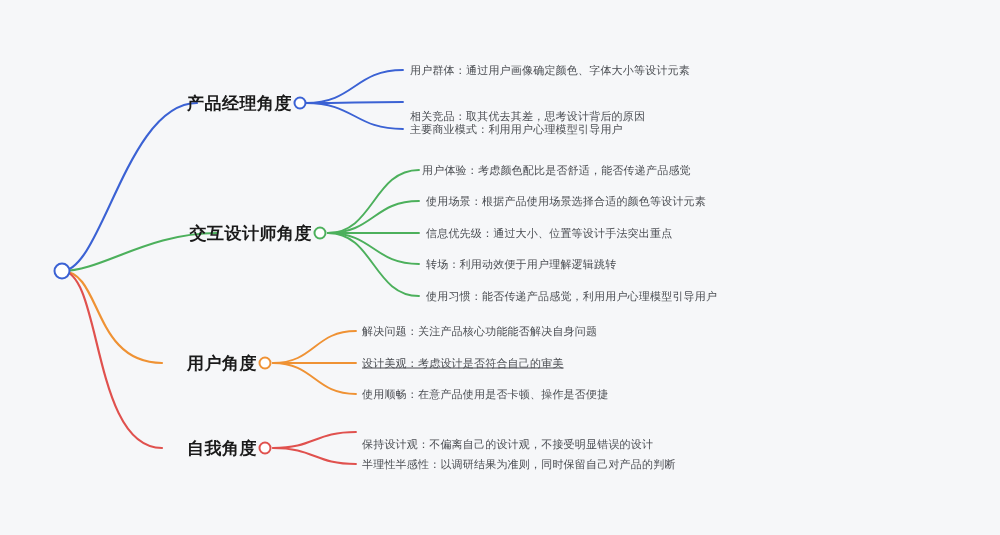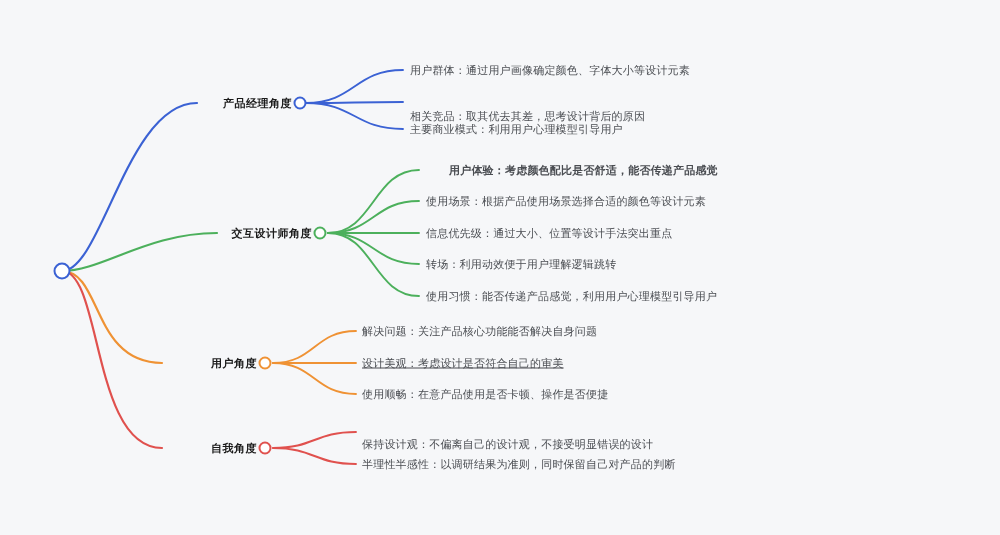--- a/index.html
+++ b/index.html
@@ -20,21 +20,21 @@
   #wires {
     position: absolute;
     left: 0;
     top: 0;
     width: 1000px;
     height: 535px;
     pointer-events: none;
   }
   .branch-label {
     position: absolute;
-    font-size: 11px;
+    font-size: 17px;
     font-weight: bold;
     color: #1a1a1a;
     letter-spacing: 0.5px;
     white-space: nowrap;
     transform: translateY(-50%);
     text-align: right;
   }
   .leaf-label {
     position: absolute;
     font-size: 11px;
@@ -89,21 +89,21 @@
       <path d="M 62 271 C 102 271, 92 448, 162 448" stroke="#e0514e" stroke-width="2.2" fill="none" stroke-linecap="round"></path>
       <path d="M 273 448 C 314.5 448, 314.5 432, 356 432" stroke="#e0514e" stroke-width="1.9" fill="none" stroke-linecap="round"></path>
       <path d="M 273 448 C 314.5 448, 314.5 464, 356 464" stroke="#e0514e" stroke-width="1.9" fill="none" stroke-linecap="round"></path>
     </svg>
   <div id="labels">
       <div class="leaf-label" style="left: 410px; top: 70px;">用户群体：通过用户画像确定颜色、字体大小等设计元素</div>
       <div class="leaf-label" style="left: 410px; top: 116px;">相关竞品：取其优去其差，思考设计背后的原因</div>
       <div class="leaf-label" style="left: 410px; top: 129px;">主要商业模式：利用用户心理模型引导用户</div>
       <div class="branch-label" style="right: 708px; top: 103px;">产品经理角度</div>
       <div class="node-dot" style="left: 300px; top: 103px; border-color: rgb(59, 98, 212);"></div>
-      <div class="leaf-label" style="left: 449px; top: 170px; font-weight: bold;">用户体验：考虑颜色配比是否舒适，能否传递产品感觉</div>
+      <div class="leaf-label" style="left: 422px; top: 170px;">用户体验：考虑颜色配比是否舒适，能否传递产品感觉</div>
       <div class="leaf-label" style="left: 426px; top: 201px;">使用场景：根据产品使用场景选择合适的颜色等设计元素</div>
       <div class="leaf-label" style="left: 426px; top: 233px;">信息优先级：通过大小、位置等设计手法突出重点</div>
       <div class="leaf-label" style="left: 426px; top: 264px;">转场：利用动效便于用户理解逻辑跳转</div>
       <div class="leaf-label" style="left: 426px; top: 296px;">使用习惯：能否传递产品感觉，利用用户心理模型引导用户</div>
       <div class="branch-label" style="right: 688px; top: 233px;">交互设计师角度</div>
       <div class="node-dot" style="left: 320px; top: 233px; border-color: rgb(76, 176, 92);"></div>
       <div class="leaf-label" style="left: 362px; top: 331px; font-family: Liberation Serif, serif;">解决问题：关注产品核心功能能否解决自身问题</div>
       <div class="leaf-label" style="left: 362px; top: 363px; text-decoration: underline;">设计美观：考虑设计是否符合自己的审美</div>
       <div class="leaf-label" style="left: 362px; top: 394px;">使用顺畅：在意产品使用是否卡顿、操作是否便捷</div>
       <div class="branch-label" style="right: 743px; top: 363px;">用户角度</div>

